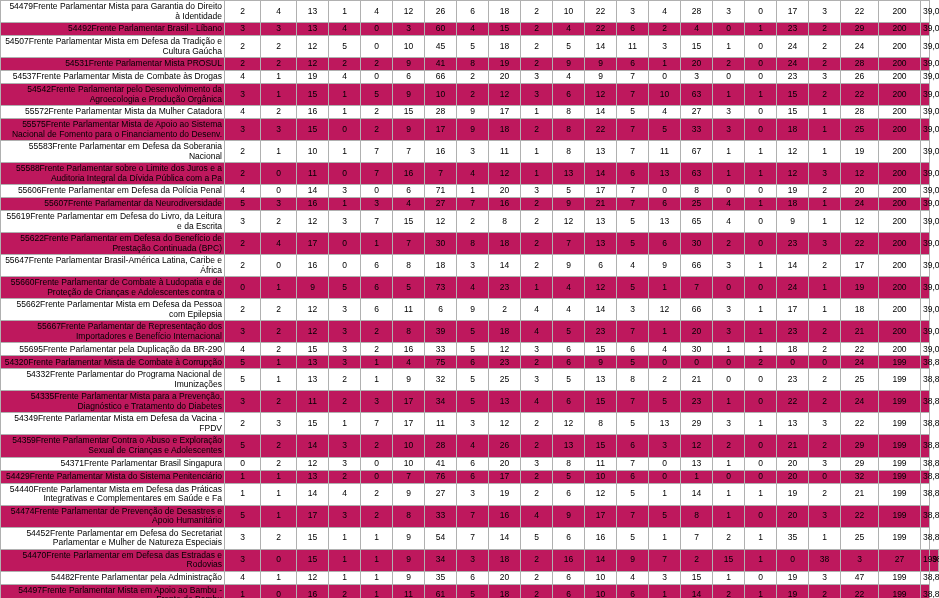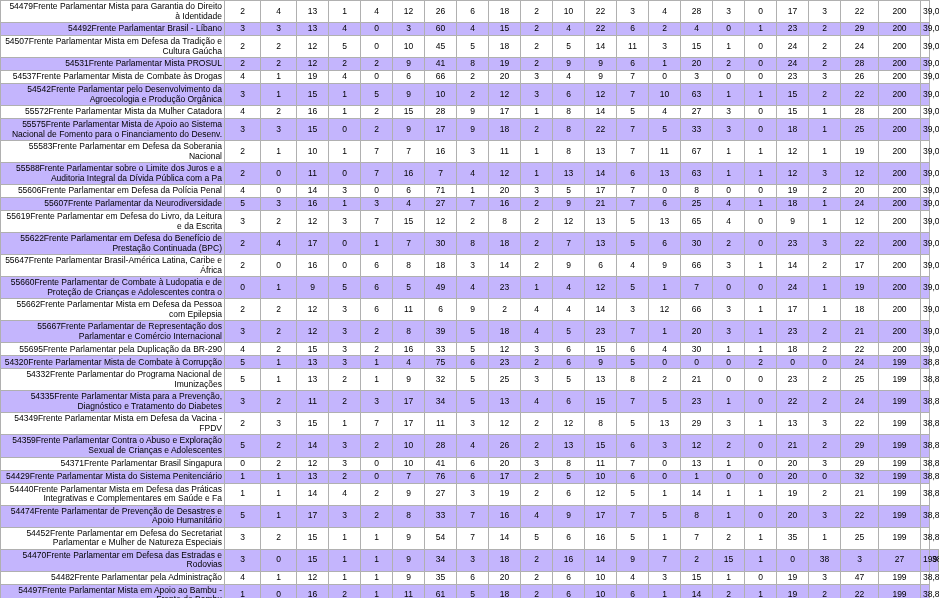--- a/index.html
+++ b/index.html
@@ -35,21 +35,21 @@
     width: 224px;
     word-wrap: break-word;
   }
   td.num-cell {
     text-align: center;
   }
   td.pct-cell {
     text-align: center;
   }
   .shaded {
-    background: #c4b5fd;
+    background: #be185d;
   }
 </style>
 </head>
 <body>
 
 <div>
   <table class="data-table">
     <colgroup id="colgroup-holder">
         <col style="width: 224px;">
         <col style="width: 36px;">
@@ -451,21 +451,21 @@
           <td class="pct-cell">39,0%</td>
         </tr>
         <tr class="shaded">
           <td class="name-cell">55660Frente Parlamentar de Combate à Ludopatia e de Proteção de Crianças e Adolescentes contra o</td>
           <td class="num-cell">0</td>
           <td class="num-cell">1</td>
           <td class="num-cell">9</td>
           <td class="num-cell">5</td>
           <td class="num-cell">6</td>
           <td class="num-cell">5</td>
-          <td class="num-cell">49</td>
+          <td class="num-cell">73</td>
           <td class="num-cell">4</td>
           <td class="num-cell">23</td>
           <td class="num-cell">1</td>
           <td class="num-cell">4</td>
           <td class="num-cell">12</td>
           <td class="num-cell">5</td>
           <td class="num-cell">1</td>
           <td class="num-cell">7</td>
           <td class="num-cell">0</td>
           <td class="num-cell">0</td>
@@ -494,21 +494,21 @@
           <td class="num-cell">66</td>
           <td class="num-cell">3</td>
           <td class="num-cell">1</td>
           <td class="num-cell">17</td>
           <td class="num-cell">1</td>
           <td class="num-cell">18</td>
           <td class="num-cell">200</td>
           <td class="pct-cell">39,0%</td>
         </tr>
         <tr class="shaded">
-          <td class="name-cell">55667Frente Parlamentar de Representação dos Parlamentar e Comércio Internacional</td>
+          <td class="name-cell">55667Frente Parlamentar de Representação dos Importadores e Benefício Internacional</td>
           <td class="num-cell">3</td>
           <td class="num-cell">2</td>
           <td class="num-cell">12</td>
           <td class="num-cell">3</td>
           <td class="num-cell">2</td>
           <td class="num-cell">8</td>
           <td class="num-cell">39</td>
           <td class="num-cell">5</td>
           <td class="num-cell">18</td>
           <td class="num-cell">4</td>

